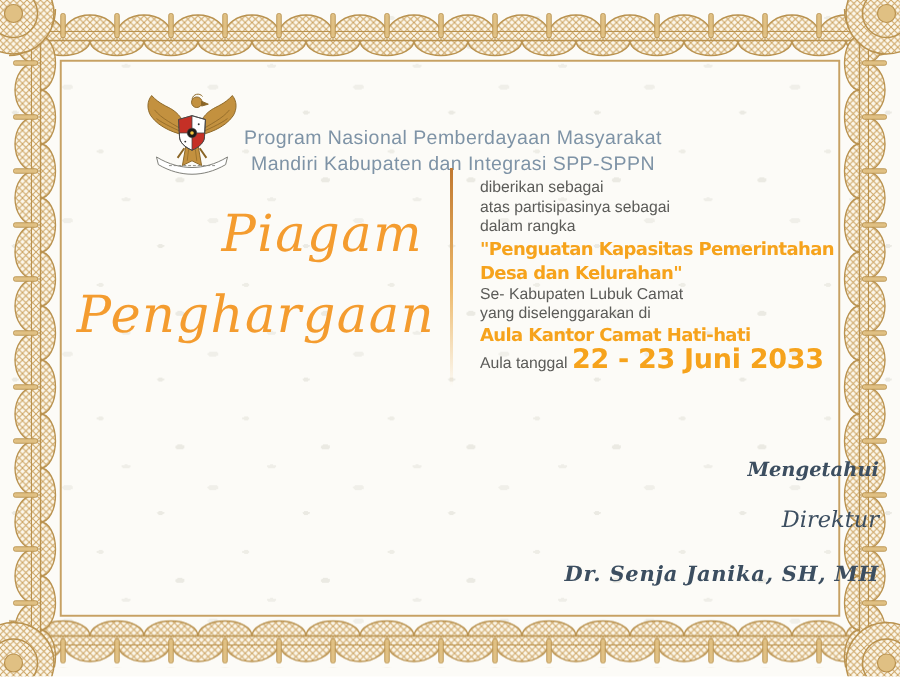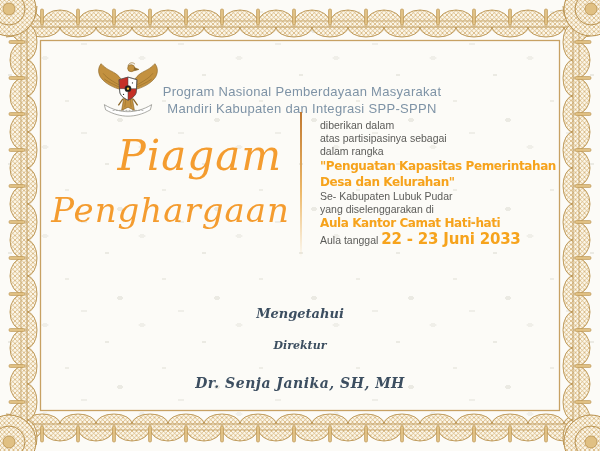--- a/index.html
+++ b/index.html
@@ -18,43 +18,43 @@
   .border-svg{position:absolute;left:0;top:0;}
   .emblem{position:absolute;left:96px;top:56px;width:64px;height:64px;}
   .header{
     position:absolute;left:162px;top:66px;width:280px;text-align:center;
     font-size:13px;line-height:16.5px;letter-spacing:0.3px;color:#7E93A6;font-weight:500;margin-top:18px;
   }
   .title{
     position:absolute;left:42px;top:133px;width:248px;text-align:right;
     font-family:"DejaVu Serif",serif;font-style:italic;color:#F49C2F;
   }
-  .title .t1{font-size:42px;line-height:46px;padding-right:8px;letter-spacing:1px;}
+  .title .t1{font-size:34px;line-height:46px;padding-right:8px;letter-spacing:1px;}
   .title .t2{font-size:34px;line-height:50px;margin-top:6px;letter-spacing:1px;}
   .vdivider{
     position:absolute;left:300px;top:112px;width:2px;height:146px;
     background:linear-gradient(#C07830,#EDB96A 55%,rgba(237,185,106,0));
   }
   .details{position:absolute;left:320px;top:119px;width:240px;}
   .gray{font-size:10.5px;line-height:13px;color:#5B5B58;}
   .orange{color:#F6A31C;font-family:"DejaVu Sans",sans-serif;font-weight:bold;}
   .recipient{font-size:12.5px;line-height:16px;margin-top:6px;letter-spacing:-0.4px;}
   .mt13{margin-top:0;}
   .role{font-size:14px;line-height:18px;margin-top:1px;letter-spacing:-0.2px;}
   .theme{font-size:12px;line-height:15.5px;letter-spacing:-0.4px;}
   .mt1{margin-top:1px;}
   .venue{font-size:12px;line-height:15px;letter-spacing:-0.4px;}
   .dateline{font-size:10.5px;line-height:15px;margin-top:1px;color:#5B5B58;}
-  .dateline .orange{font-size:15px;letter-spacing:-0.2px;}
+  .dateline .orange{font-size:18px;letter-spacing:-0.2px;}
   .signature{
-    position:absolute;left:0;right:0;top:306px;text-align:center;
+    position:absolute;left:0;right:14px;top:306px;text-align:right;
     font-family:"DejaVu Serif",serif;font-style:italic;color:#3C4E60;
   }
   .signature .s1{font-size:13px;line-height:16px;font-weight:bold;}
-  .signature .s2{font-size:11px;line-height:16px;font-weight:bold;margin-top:16px;}
+  .signature .s2{font-size:15px;line-height:16px;font-weight:normal;margin-top:16px;}
   .signature .s3{font-size:14px;line-height:18px;font-weight:bold;margin-top:20px;letter-spacing:0.5px;}
 </style>
 </head>
 <body>
 
 <div class="stage">
 
   <svg class="border-svg" width="600" height="451" viewBox="0 0 600 451" aria-hidden="true">
     <defs>
       <pattern id="mesh" width="4.5" height="4.5" patternUnits="userSpaceOnUse">
@@ -171,26 +171,26 @@
   </div>
 
   <div class="title">
     <div class="t1">Piagam</div>
     <div class="t2">Penghargaan</div>
   </div>
 
   <div class="vdivider"></div>
 
   <div class="details">
-    <div class="gray">diberikan dalam</div>
+    <div class="gray">diberikan sebagai</div>
     <div class="gray mt13">atas partisipasinya sebagai</div>
     <div class="gray">dalam rangka</div>
     <div class="orange theme mt1">"Penguatan Kapasitas Pemerintahan</div>
     <div class="orange theme">Desa dan Kelurahan"</div>
-    <div class="gray">Se- Kabupaten Lubuk Pudar</div>
+    <div class="gray">Se- Kabupaten Lubuk Camat</div>
     <div class="gray">yang diselenggarakan di</div>
     <div class="orange venue">Aula Kantor Camat Hati-hati</div>
     <div class="dateline">
       <span>Aula tanggal</span>
       <span class="orange">22 - 23 Juni 2033</span>
     </div>
   </div>
 
   <div class="signature">
     <div class="s1">Mengetahui</div>

